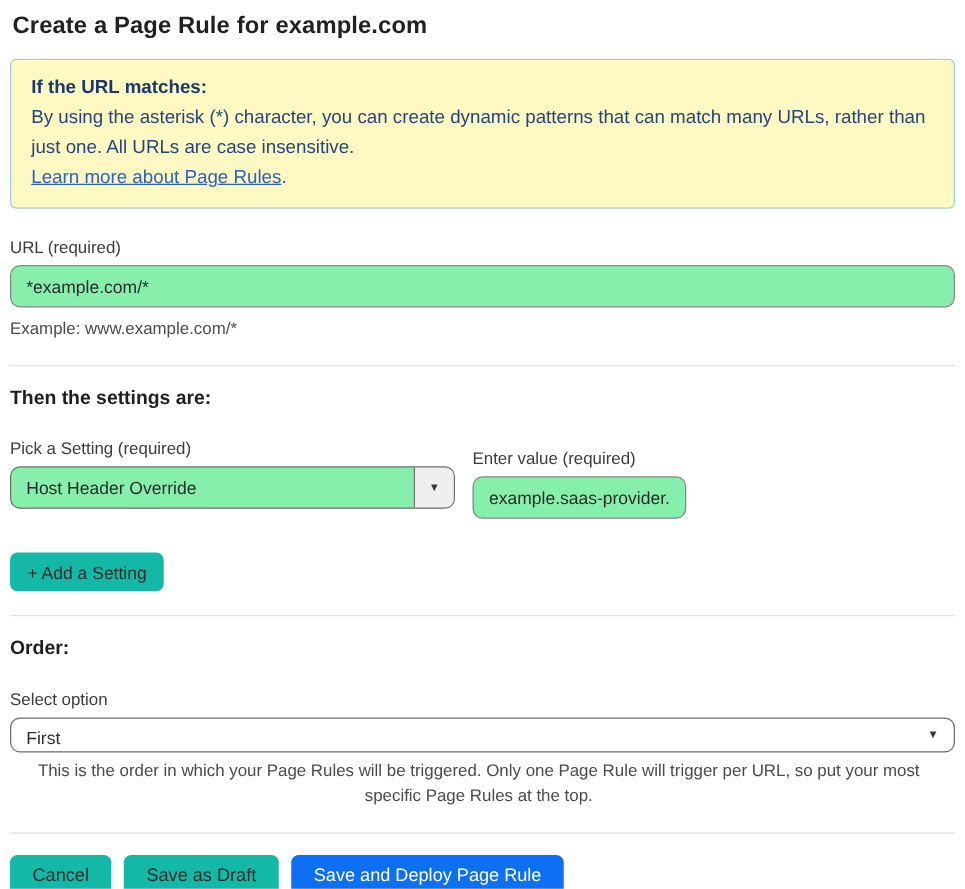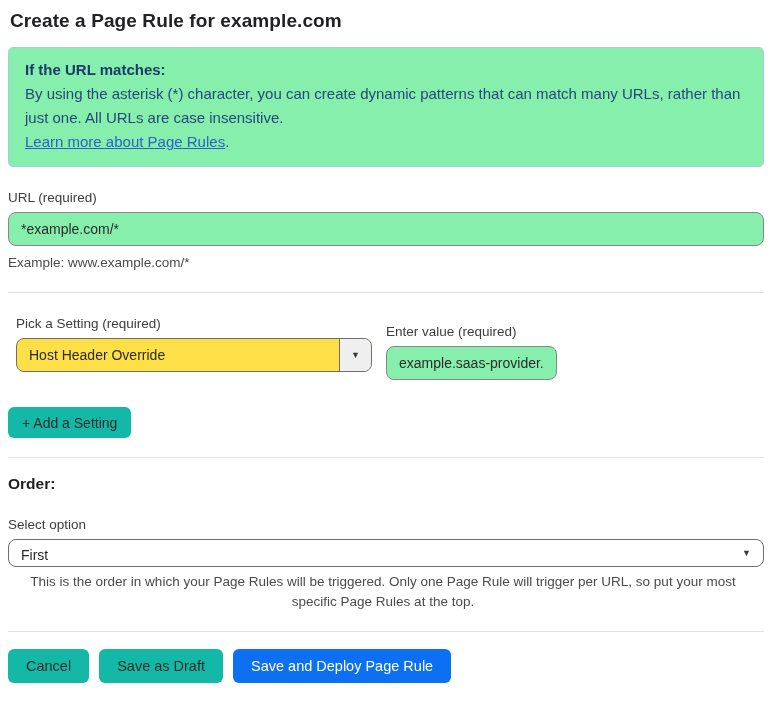--- a/index.html
+++ b/index.html
@@ -13,21 +13,21 @@
   .container { padding: 8px; }
 
   
   .page-title {
     font-size: 19px; font-weight: 700; color: #202124;
     margin: 2px 0 15px 2px; letter-spacing: 0.1px;
   }
 
   
   .info-box {
-    background: #86efac;
+    background: #fef9c3;
     border: 1px solid #a9c9ea;
     border-radius: 5px;
     padding: 10px 16px 12px 16px;
     font-size: 15px; line-height: 24px;
     color: #25477e;
     margin-bottom: 23px;
   }
   .info-box .info-heading { font-weight: 700; color: #1b3a6b; }
   .info-box a.learn-link {
     color: #2a62c9; text-decoration: underline; cursor: pointer;
@@ -45,28 +45,28 @@
     font-family: "Liberation Sans", sans-serif;
     background: #86efac; outline: none;
   }
   .url-example { margin-top: 7px; }
 
   .divider { border: none; border-top: 1px solid #e2e2e2; margin: 19px 0 17px 0; }
 
   .section-heading { font-size: 15.5px; font-weight: 700; color: #1f1f1f; }
 
   
-  .settings-row { display: flex; align-items: flex-start; margin-top: 23px; margin-left: 8px; }
+  .settings-row { display: flex; align-items: flex-start; margin-top: 23px; }
   .setting-col { width: 356px; }
   .value-col { margin-left: 14px; margin-top: 8px; width: 171px; }
 
   .select-box {
     display: flex; align-items: stretch;
     border: 1px solid #6e6e6e; border-radius: 8px;
-    height: 34px; background: #fde047; overflow: hidden; cursor: pointer;
+    height: 34px; background: #86efac; overflow: hidden; cursor: pointer;
   }
   .select-box .select-value {
     flex: 1; font-size: 14px; color: #2b2b2b;
     line-height: 32px; padding: 0 12px;
     white-space: nowrap; overflow: hidden;
   }
   .select-box .select-caret-btn {
     width: 32px; border-left: 1px solid #6e6e6e;
     background: #efefef; display: flex; align-items: center; justify-content: center;
   }
@@ -113,20 +113,21 @@
     <div class="info-body">By using the asterisk (*) character, you can create dynamic patterns that can match many URLs, rather than just one. All URLs are case insensitive.</div>
     <div><a class="learn-link">Learn more about Page Rules</a><span>.</span></div>
   </div>
 
   <div class="field-label">URL (required)</div>
   <input type="text" class="text-input" value="*example.com/*" style="">
   <div class="helper-text url-example">Example: www.example.com/*</div>
 
   <hr class="divider">
 
+  <div class="section-heading">Then the settings are:</div>
 
   <div class="settings-row">
     <div class="setting-col">
       <div class="field-label">Pick a Setting (required)</div>
       <div class="select-box">
         <span class="select-value">Host Header Override</span>
         <span class="select-caret-btn">
           <span class="caret">▼</span>
         </span>
       </div>

